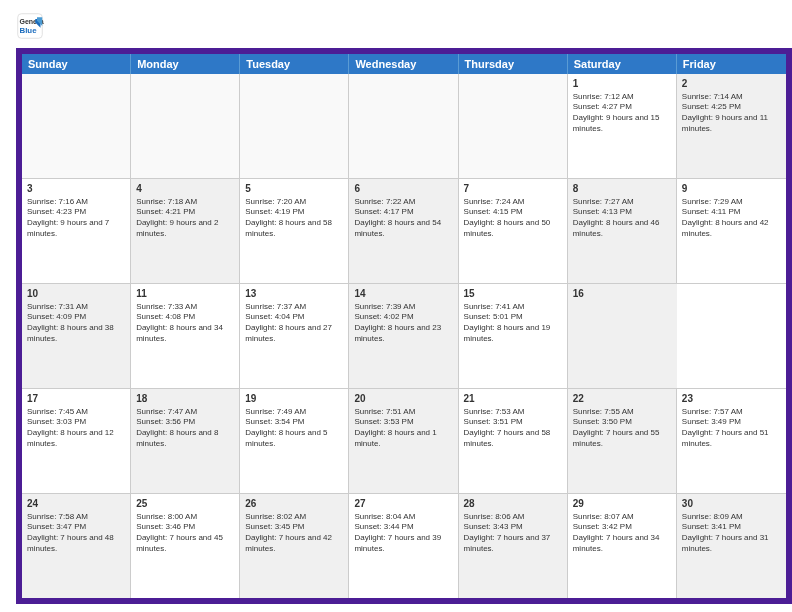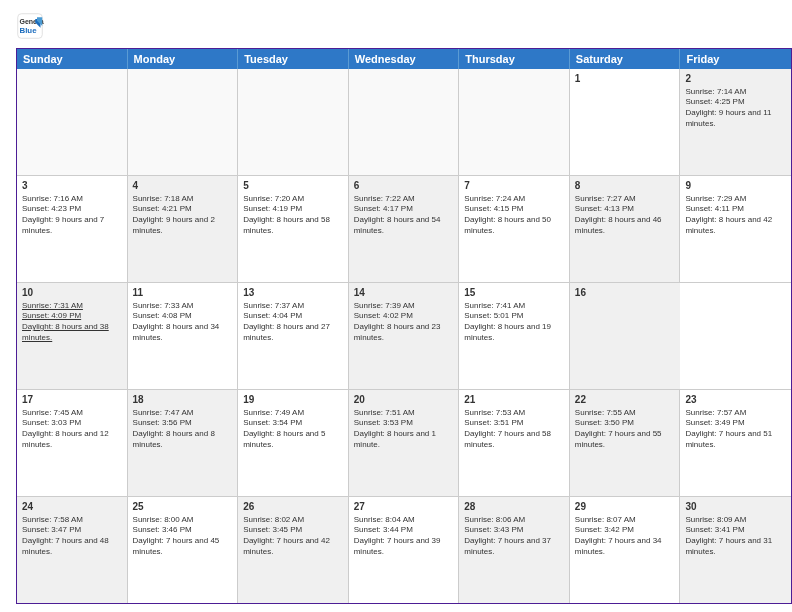--- a/index.html
+++ b/index.html
@@ -50,21 +50,21 @@
     }
     .location {
       font-size: 13px;
       color: #555;
       margin-top: 2px;
     }
     .calendar {
       flex: 1;
       display: flex;
       flex-direction: column;
-      border: 1px solid #4c1d95;
+      border: 6px solid #4c1d95;
     }
     .cal-header {
       display: grid;
       grid-template-columns: repeat(7, 1fr);
       background: #2e78c7;
     }
     .cal-header-cell {
       color: #fff;
       font-size: 11px;
       font-weight: bold;
@@ -145,20 +145,23 @@
       </div>
     <div class="cal-body">
     <div class="cal-row">
           <div class="cal-cell empty"></div>
           <div class="cal-cell empty"></div>
           <div class="cal-cell empty"></div>
           <div class="cal-cell empty"></div>
           <div class="cal-cell empty"></div>
           <div class="cal-cell">
             <span class="day-num">1</span>
+            <div class="cell-text" style="white-space: pre-line;">Sunrise: 7:12 AM
+Sunset: 4:27 PM
+Daylight: 9 hours and 15 minutes.</div>
           </div>
           <div class="cal-cell shaded">
             <span class="day-num">2</span>
             <div class="cell-text" style="white-space: pre-line;">Sunrise: 7:14 AM
 Sunset: 4:25 PM
 Daylight: 9 hours and 11 minutes.</div>
           </div>
         </div>
         <div class="cal-row">
           <div class="cal-cell">
@@ -200,21 +203,21 @@
           <div class="cal-cell">
             <span class="day-num">9</span>
             <div class="cell-text" style="white-space: pre-line;">Sunrise: 7:29 AM
 Sunset: 4:11 PM
 Daylight: 8 hours and 42 minutes.</div>
           </div>
         </div>
         <div class="cal-row">
           <div class="cal-cell shaded">
             <span class="day-num">10</span>
-            <div class="cell-text" style="white-space: pre-line; text-decoration: underline;">Sunrise: 7:31 AM
+            <div class="cell-text" style="white-space: pre-line;">Sunrise: 7:31 AM
 Sunset: 4:09 PM
 Daylight: 8 hours and 38 minutes.</div>
           </div>
           <div class="cal-cell">
             <span class="day-num">11</span>
             <div class="cell-text" style="white-space: pre-line;">Sunrise: 7:33 AM
 Sunset: 4:08 PM
 Daylight: 8 hours and 34 minutes.</div>
           </div>
           <div class="cal-cell">

